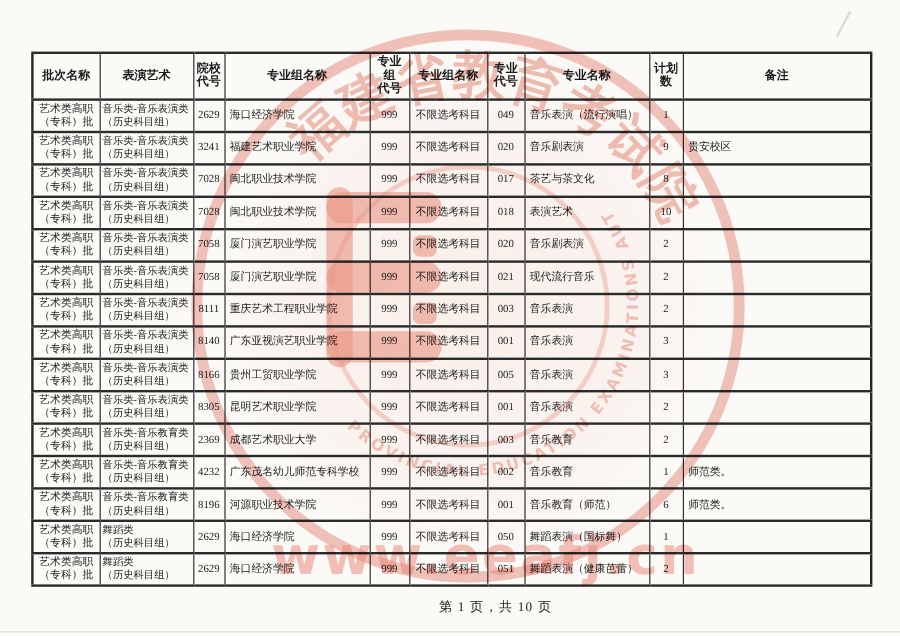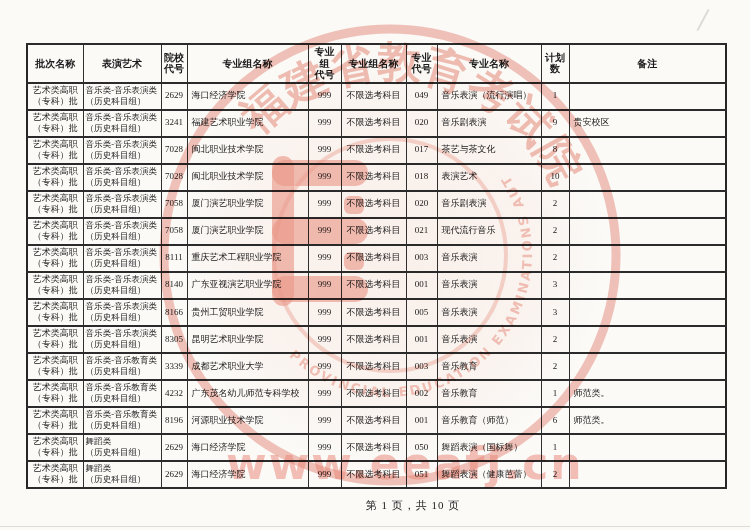--- a/index.html
+++ b/index.html
@@ -265,21 +265,21 @@
           <td class="l">音乐表演</td>
           <td class="c">2</td>
           <td class="l"></td>
         </tr>
 
         <tr>
           <td class="batch">艺术类高职
 （专科）批</td>
           <td class="cat">音乐类-音乐教育类
 （历史科目组）</td>
-          <td class="c">3339</td>
+          <td class="c">2369</td>
           <td class="l">成都艺术职业大学</td>
           <td class="c">999</td>
           <td class="c">不限选考科目</td>
           <td class="c">003</td>
           <td class="l">音乐教育</td>
           <td class="c">2</td>
           <td class="l"></td>
         </tr>
 
         <tr>

